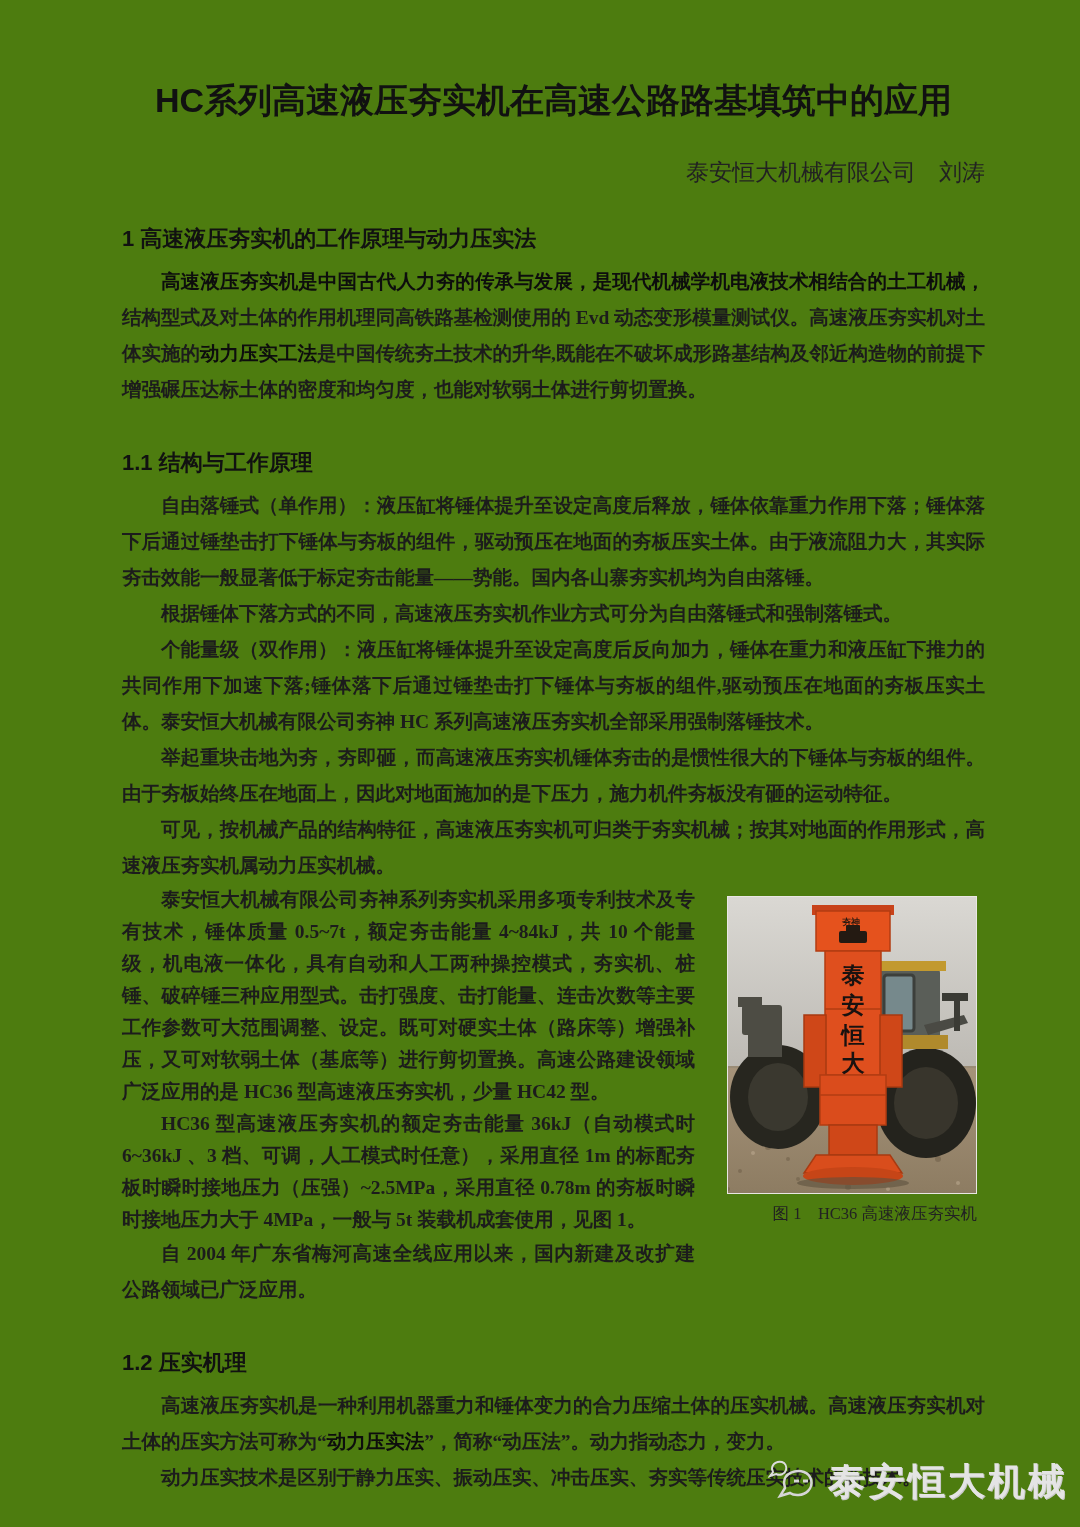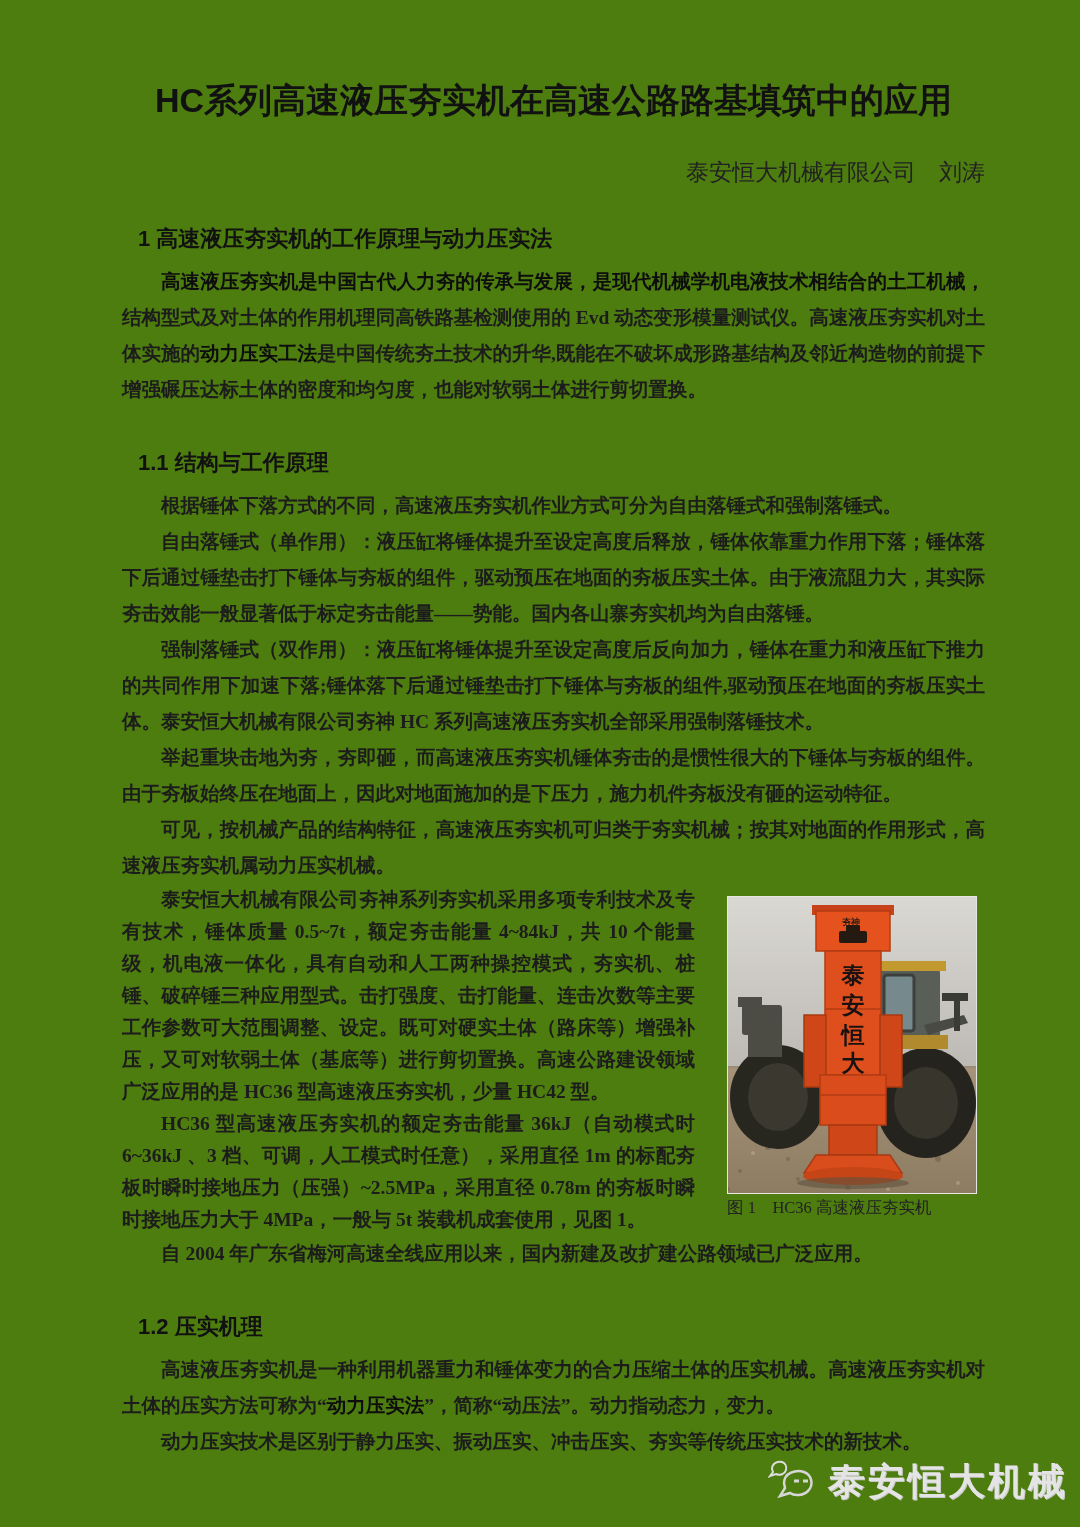--- a/index.html
+++ b/index.html
@@ -28,21 +28,21 @@
     font-size:23px;
     line-height:26px;
     margin:0 0 40px 0;
     color:#222;
   }
   h2.sec{
     font-family:"Liberation Sans", sans-serif;
     font-weight:bold;
     font-size:22px;
     line-height:26px;
-    margin:0 0 12px 16px;
+    margin:0 0 12px 0;
     color:#111;
   }
   h2.sec.gap-top{margin-top:42px;}
   p.body{
     font-size:19.5px;
     line-height:36px;
     margin:0;
     text-indent:2em;
     text-align:justify;
     color:#1c1c1c;
@@ -51,24 +51,24 @@
   p.body.tight{line-height:32px;}
   p.body b{color:#0d0d0d;}
   figure.fig{
     float:right;
     width:250px;
     margin:4px 0 6px 24px;
     padding:8px;
   }
   .fig svg{display:block;border:1px solid #e9e7e3;}
   figcaption{
-    text-align:left;
+    text-align:right;
     font-size:16.5px;
     line-height:20px;
-    margin-top:4px;
+    margin-top:10px;
     color:#222;
   }
   .watermark{
     position:absolute;
     right:12px;
     bottom:20px;
     display:flex;
     align-items:center;
     gap:8px;
   }
@@ -89,23 +89,23 @@
   <div class="content">
 
     <h1 class="doc-title">HC系列高速液压夯实机在高速公路路基填筑中的应用</h1>
 
     <div class="byline">泰安恒大机械有限公司　刘涛</div>
 
     <h2 class="sec">1 高速液压夯实机的工作原理与动力压实法</h2>
     <p class="body"><b>高速液压夯实机是中国古代人力夯的传承与发展，是现代机械学机电液技术相结合的土工机械，</b><span>结构型式及对土体的作用机理同高铁路基检测使用的 Evd 动态变形模量测试仪。高速液压夯实机对土体实施的</span><b>动力压实工法</b><span>是中国传统夯土技术的升华,既能在不破坏成形路基结构及邻近构造物的前提下增强碾压达标土体的密度和均匀度，也能对软弱土体进行剪切置换。</span></p>
 
     <h2 class="sec gap-top">1.1 结构与工作原理</h2>
+    <p class="body">自由落锤式（单作用）：液压缸将锤体提升至设定高度后释放，锤体依靠重力作用下落；锤体落下后通过锤垫击打下锤体与夯板的组件，驱动预压在地面的夯板压实土体。由于液流阻力大，其实际夯击效能一般显著低于标定夯击能量——势能。国内各山寨夯实机均为自由落锤。</p>
     <p class="body">根据锤体下落方式的不同，高速液压夯实机作业方式可分为自由落锤式和强制落锤式。</p>
-    <p class="body">自由落锤式（单作用）：液压缸将锤体提升至设定高度后释放，锤体依靠重力作用下落；锤体落下后通过锤垫击打下锤体与夯板的组件，驱动预压在地面的夯板压实土体。由于液流阻力大，其实际夯击效能一般显著低于标定夯击能量——势能。国内各山寨夯实机均为自由落锤。</p>
-    <p class="body">强制落锤式（双作用）：液压缸将锤体提升至设定高度后反向加力，锤体在重力和液压缸下推力的共同作用下加速下落;锤体落下后通过锤垫击打下锤体与夯板的组件,驱动预压在地面的夯板压实土体。泰安恒大机械有限公司夯神 HC 系列高速液压夯实机全部采用强制落锤技术。</p>
+    <p class="body">个能量级（双作用）：液压缸将锤体提升至设定高度后反向加力，锤体在重力和液压缸下推力的共同作用下加速下落;锤体落下后通过锤垫击打下锤体与夯板的组件,驱动预压在地面的夯板压实土体。泰安恒大机械有限公司夯神 HC 系列高速液压夯实机全部采用强制落锤技术。</p>
     <p class="body">举起重块击地为夯，夯即砸，而高速液压夯实机锤体夯击的是惯性很大的下锤体与夯板的组件。由于夯板始终压在地面上，因此对地面施加的是下压力，施力机件夯板没有砸的运动特征。</p>
     <p class="body">可见，按机械产品的结构特征，高速液压夯实机可归类于夯实机械；按其对地面的作用形式，高速液压夯实机属动力压实机械。</p>
 
     <figure class="fig">
       <svg width="248" height="296" viewBox="0 0 248 296" xmlns="http://www.w3.org/2000/svg">
         <defs>
           <linearGradient id="sky" x1="0" y1="0" x2="0" y2="1">
             <stop offset="0" stop-color="#dad8d3"></stop>
             <stop offset="1" stop-color="#bdbab4"></stop>
           </linearGradient>

